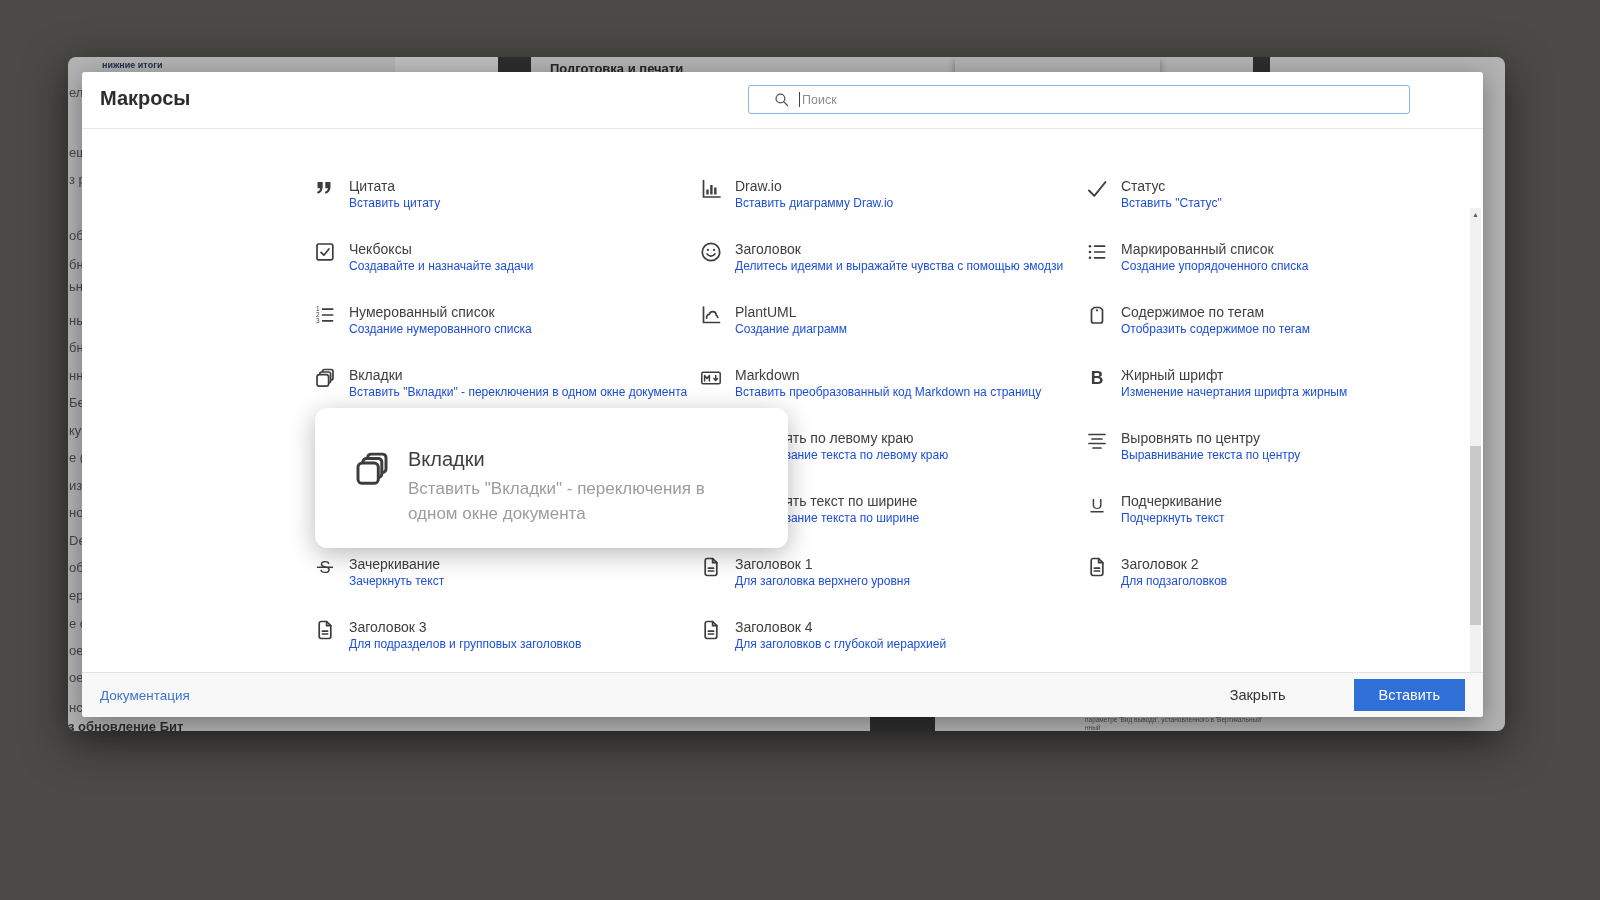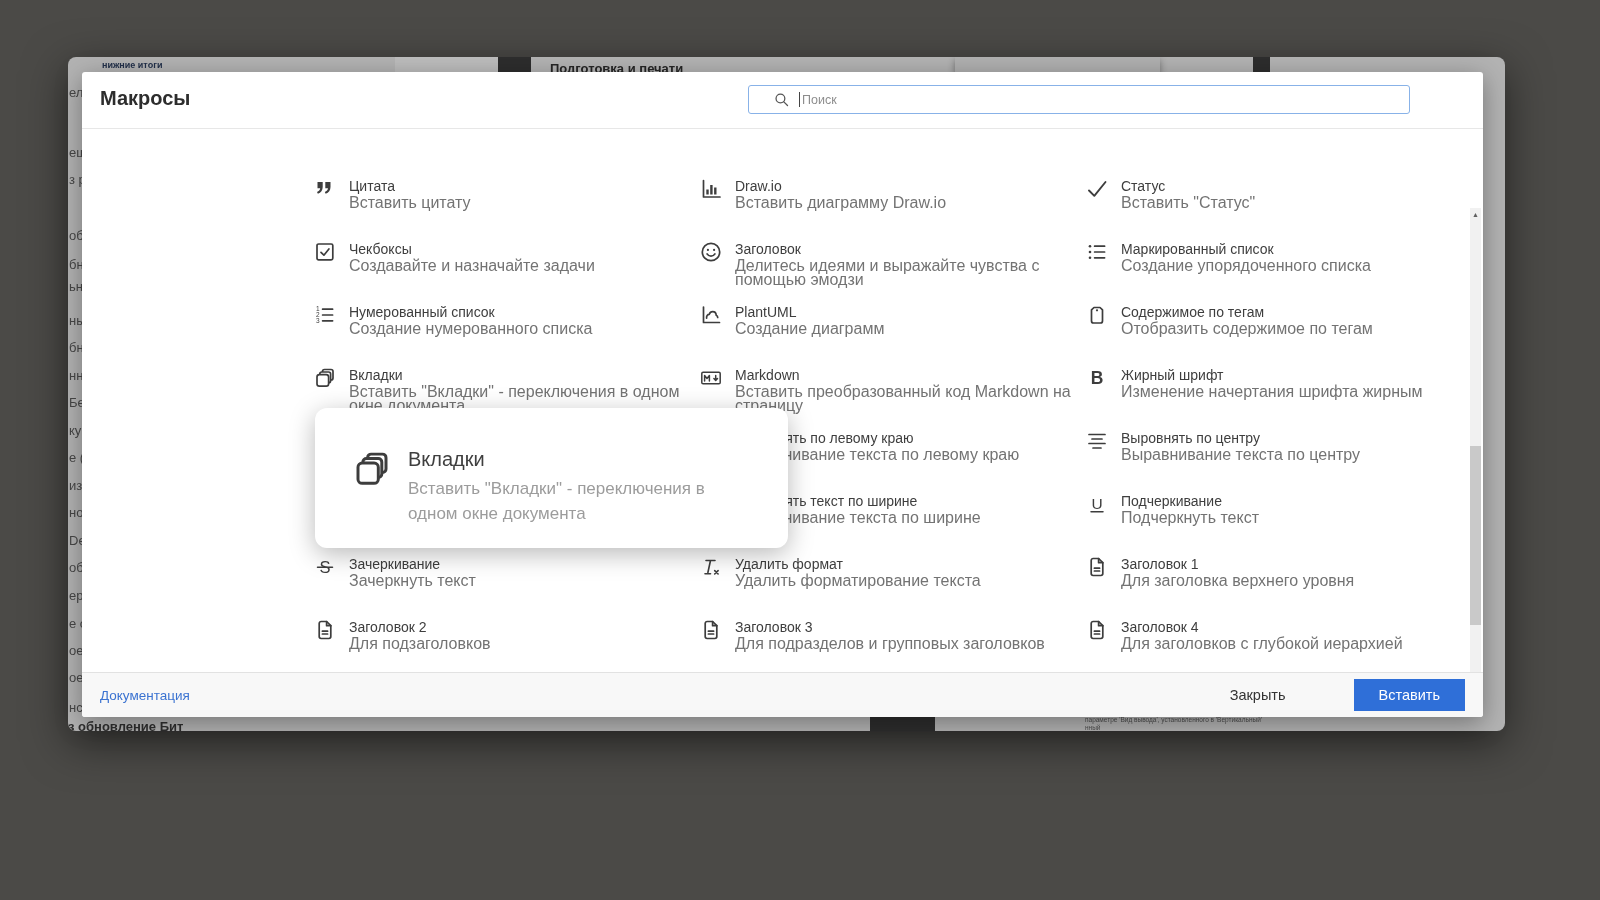--- a/index.html
+++ b/index.html
@@ -39,21 +39,21 @@
   .search-input { border:none; outline:none; flex:1; font-size:12.5px; color:#444; margin-left:2px;
     font-family:"Liberation Sans", sans-serif; background:transparent; }
   .search-input::placeholder { color:#8d8d8d; }
 
   .modal-content { position:absolute; left:0; top:58px; width:100%; height:542px; overflow:hidden; }
   .grid { position:absolute; left:231px; top:48px; display:grid;
     grid-template-columns:386px 386px 386px; grid-auto-rows:63px; }
   .cell { display:flex; gap:12px; align-items:flex-start; cursor:pointer; }
   .cell .micon { width:24px; height:24px; flex:0 0 auto; margin-top:-1px; }
   .cell .mtitle { font-size:14px; color:#3e3e3e; line-height:16px; margin-bottom:2px; }
-  .cell .mdesc { font-size:16px; color:#737373; line-height:14px; }
+  .cell .mdesc { font-size:12px; color:#1d4ed8; line-height:14px; }
 
   
   .sb-track { position:absolute; left:1388px; top:78px; width:11px; height:516px; background:#f1f1f1; }
   .sb-arrow { position:absolute; left:0; width:11px; height:11px; font-size:7px; color:#606060;
     text-align:center; line-height:11px; cursor:pointer; }
   .sb-arrow.up { top:1px; }
   .sb-thumb { position:absolute; left:0; top:238px; width:11px; height:179px; background:#c9c9c9; cursor:pointer; }
 
   .modal-footer { position:absolute; left:0; bottom:0; width:100%; height:45px; background:#f8f8f8;
     border-top:1px solid #e2e2e2; border-radius:0 0 3px 3px; display:flex; align-items:center; padding:0 18px;gap:34px; }
@@ -305,31 +305,20 @@
                 <text x="12" y="18.3" text-anchor="middle" font-size="16.5" fill="#3d3d3d" stroke="none" font-family="Liberation Sans, sans-serif">S</text>
                 <path d="M4.5 12.2h15" stroke-width="1.5"></path>
               </svg></span>
             <div>
               <div class="mtitle">Зачеркивание</div>
               <div class="mdesc">Зачеркнуть текст</div>
             </div>
           </div>
           <div class="cell">
             <span class="micon"><svg viewBox="0 0 24 24" width="100%" height="100%" fill="none" stroke="#3d3d3d" stroke-width="1.7" stroke-linecap="round" stroke-linejoin="round">
-                <path d="M7 5.5h9M11.5 5.5l-2.6 12" stroke-width="1.6"></path>
-                <path d="M6 18.8h5.5" stroke-width="1.6"></path>
-                <path d="M15.7 15.6l3.4 3.4M19.1 15.6l-3.4 3.4" stroke-width="1.6"></path>
-              </svg></span>
-            <div>
-              <div class="mtitle">Удалить формат</div>
-              <div class="mdesc">Удалить форматирование текста</div>
-            </div>
-          </div>
-          <div class="cell">
-            <span class="micon"><svg viewBox="0 0 24 24" width="100%" height="100%" fill="none" stroke="#3d3d3d" stroke-width="1.7" stroke-linecap="round" stroke-linejoin="round">
                 <path d="M13.6 3.5H8.1a1.9 1.9 0 0 0-1.9 1.9v13.2a1.9 1.9 0 0 0 1.9 1.9h7.8a1.9 1.9 0 0 0 1.9-1.9V7.7z"></path>
                 <path d="M13.6 3.5v4.2h4.2"></path>
                 <path d="M9.4 13.2h5.2M9.4 16h5.2"></path>
               </svg></span>
             <div>
               <div class="mtitle">Заголовок 1</div>
               <div class="mdesc">Для заголовка верхнего уровня</div>
             </div>
           </div>
           <div class="cell">

